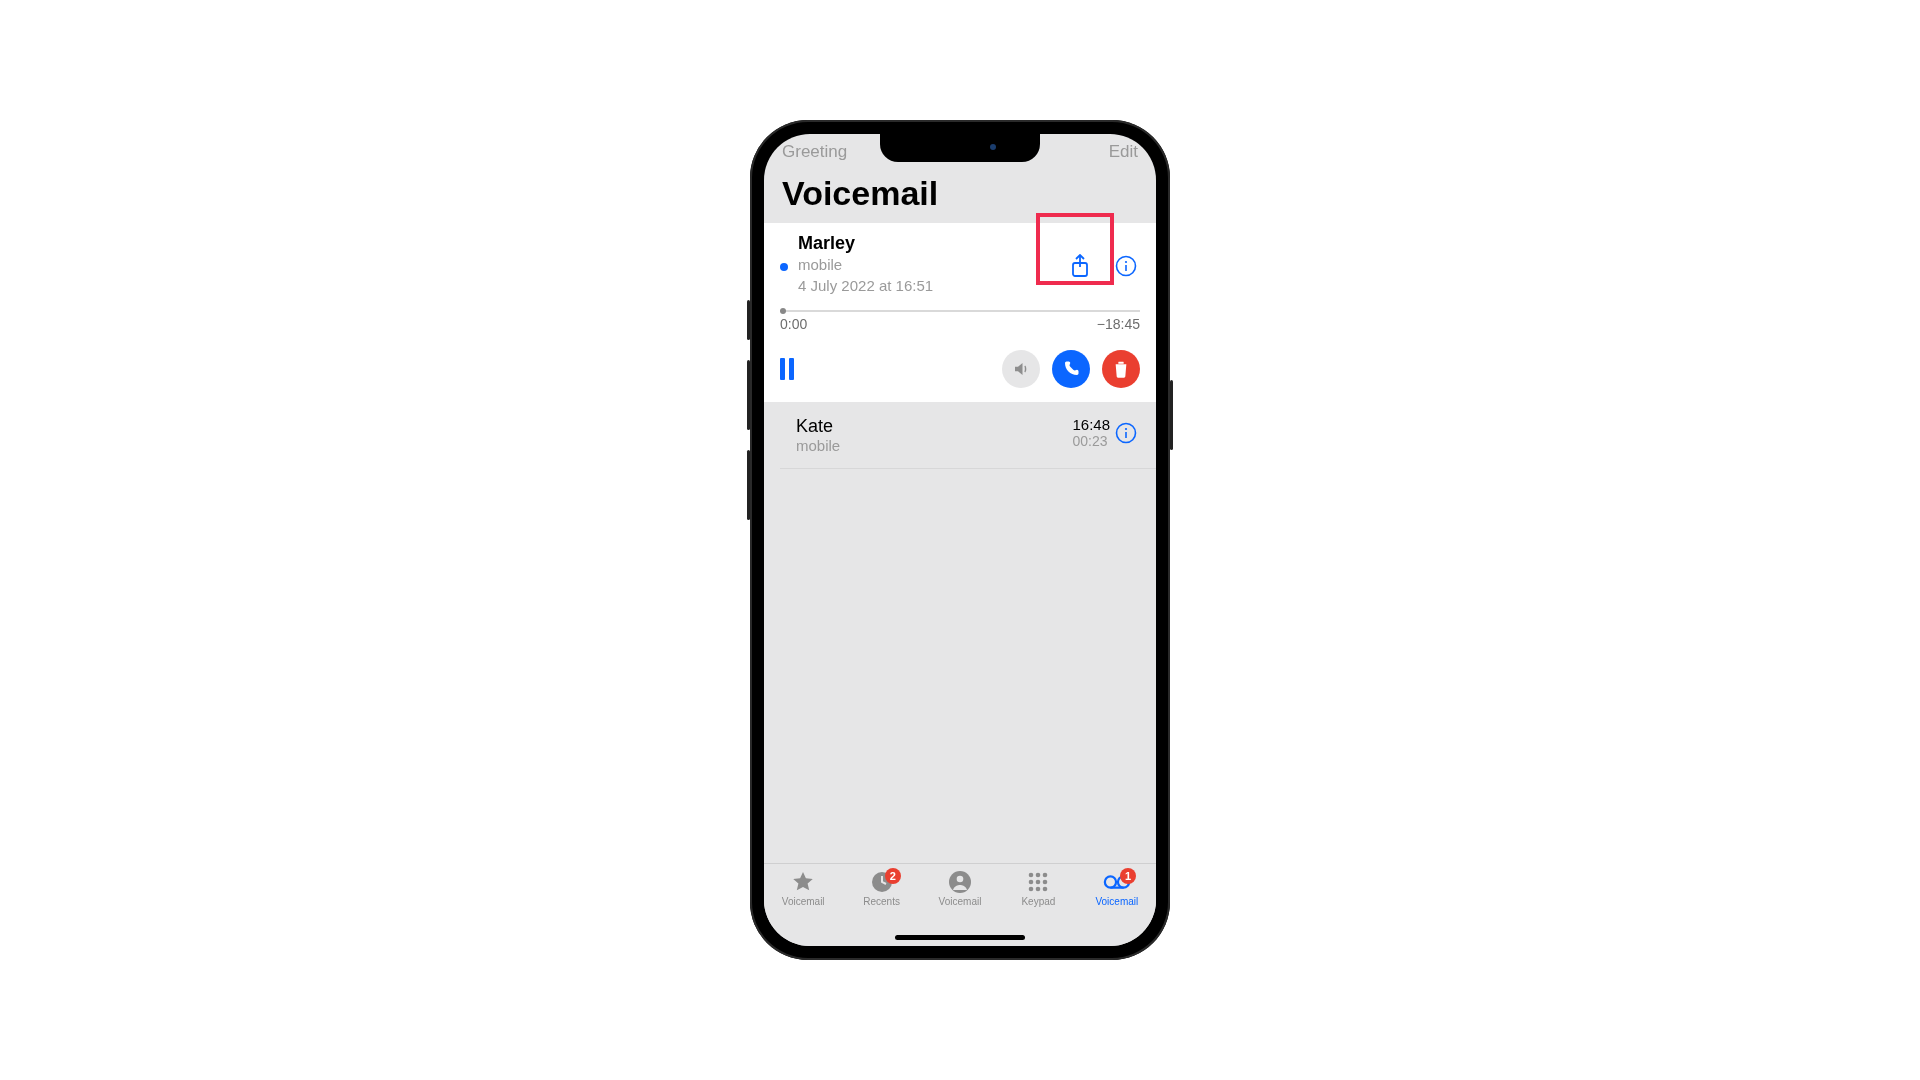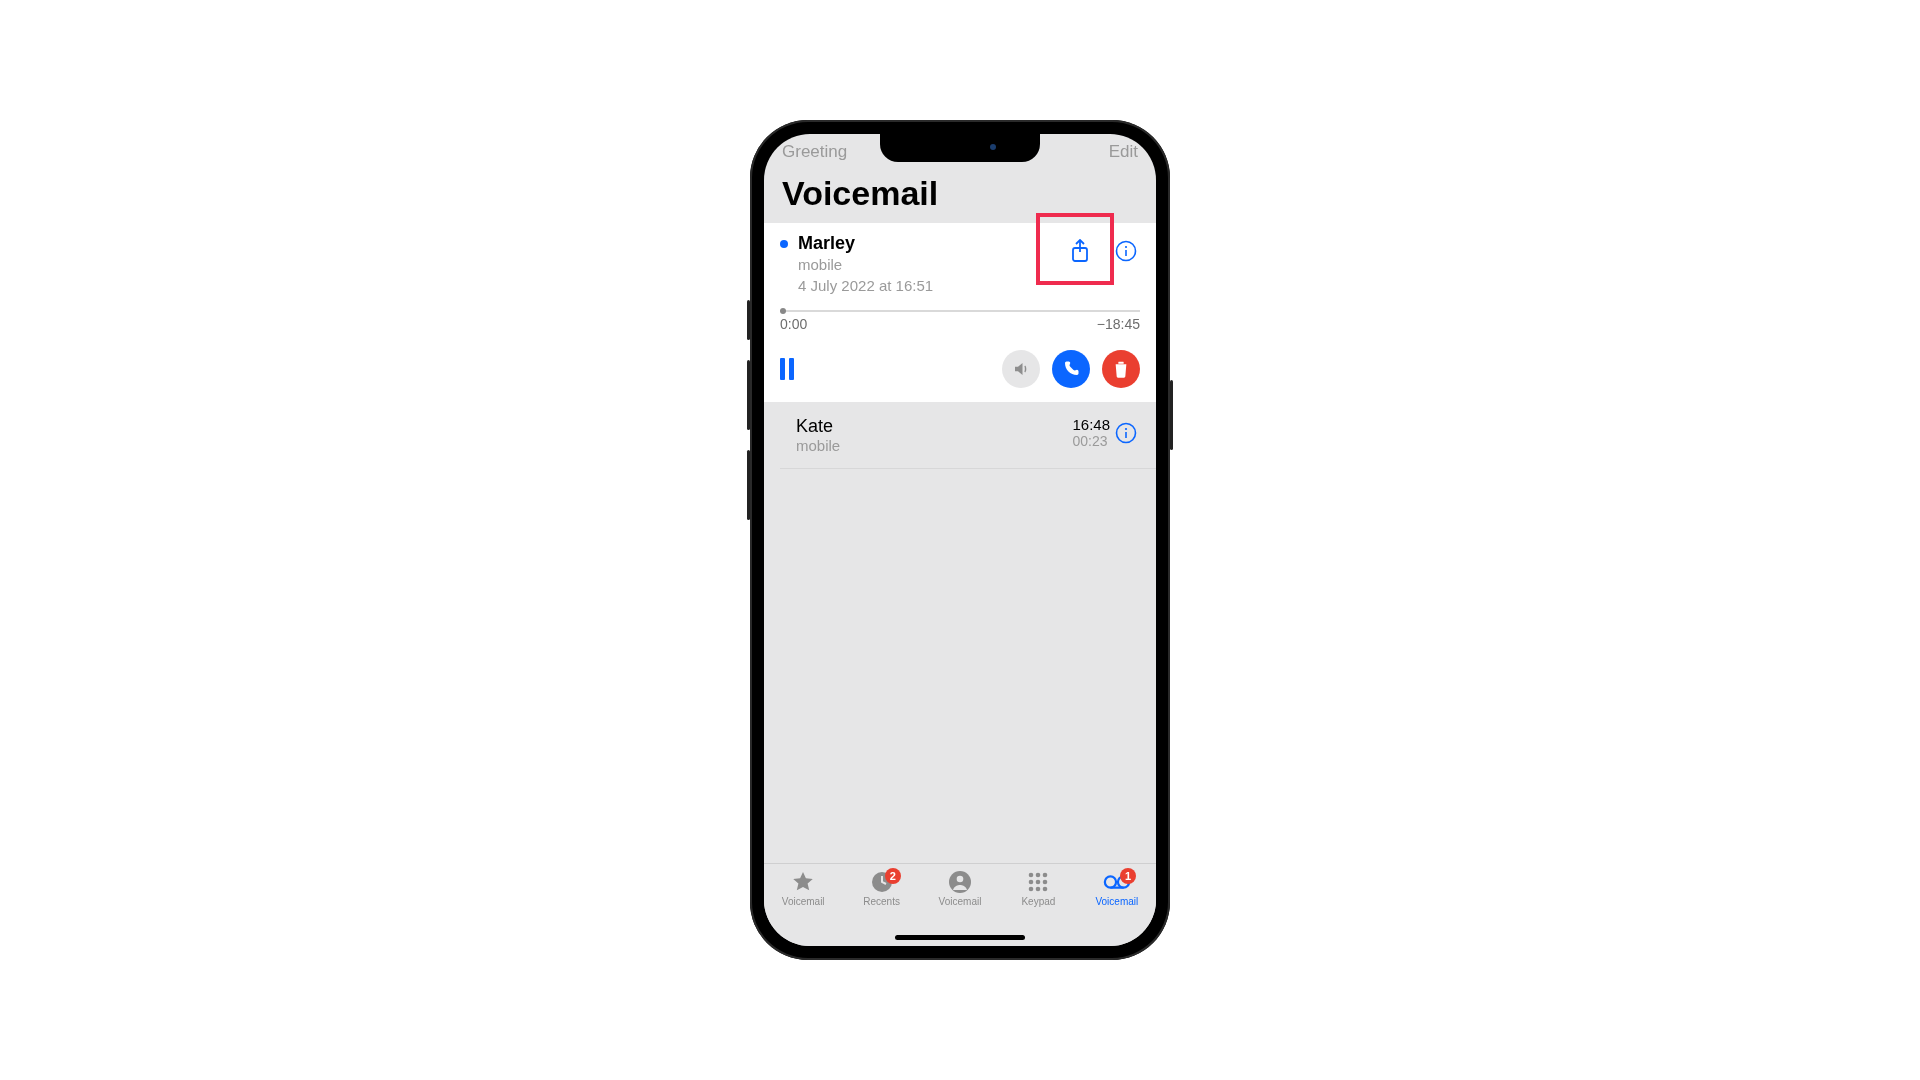--- a/index.html
+++ b/index.html
@@ -18,21 +18,21 @@
   .signal i:nth-child(2){height:7px;}
   .signal i:nth-child(3){height:9px;}
   .signal i:nth-child(4){height:11px;opacity:.3;}
   .wifi{width:16px;height:12px;}
   .battery{width:24px;height:12px;border:1px solid #000;border-radius:3px;position:relative;}
   .battery::after{content:"";position:absolute;right:-3px;top:3px;width:2px;height:4px;background:#000;border-radius:1px;}
   .battery-fill{height:100%;width:30%;background:#ffcc00;border-radius:2px;}
   .navbar{height:36px;display:flex;align-items:center;justify-content:space-between;padding:0 18px;color:#9a9a9a;font-size:17px;}
   .title-row{padding:4px 18px 10px;font-size:34px;font-weight:700;color:#000;}
   .card{background:#fff;padding:10px 16px 14px;position:relative;}
-  .vm-head{display:flex;align-items:flex-start;}
+  .vm-head{display:flex;align-items:center;}
   .dot-unread{width:8px;height:8px;background:#0b66ff;border-radius:50%;margin-top:7px;margin-right:10px;flex:0 0 auto;}
   .vm-text{flex:1;}
   .vm-name{font-weight:700;font-size:18px;color:#000;}
   .vm-sub{font-size:15px;color:#9a9a9a;margin-top:2px;}
   .vm-date{font-size:15px;color:#9a9a9a;margin-top:4px;}
   .vm-actions-top{display:flex;align-items:center;gap:18px;padding-top:4px;}
   .icon-btn{width:28px;height:28px;display:flex;align-items:center;justify-content:center;color:#0b66ff;}
   .share-hl{position:absolute;border:4px solid #ef2b4e;pointer-events:none;}
   .timeline{margin-top:14px;position:relative;height:6px;}
   .track{height:2px;background:#d9d9d9;position:absolute;left:0;right:0;top:2px;}

